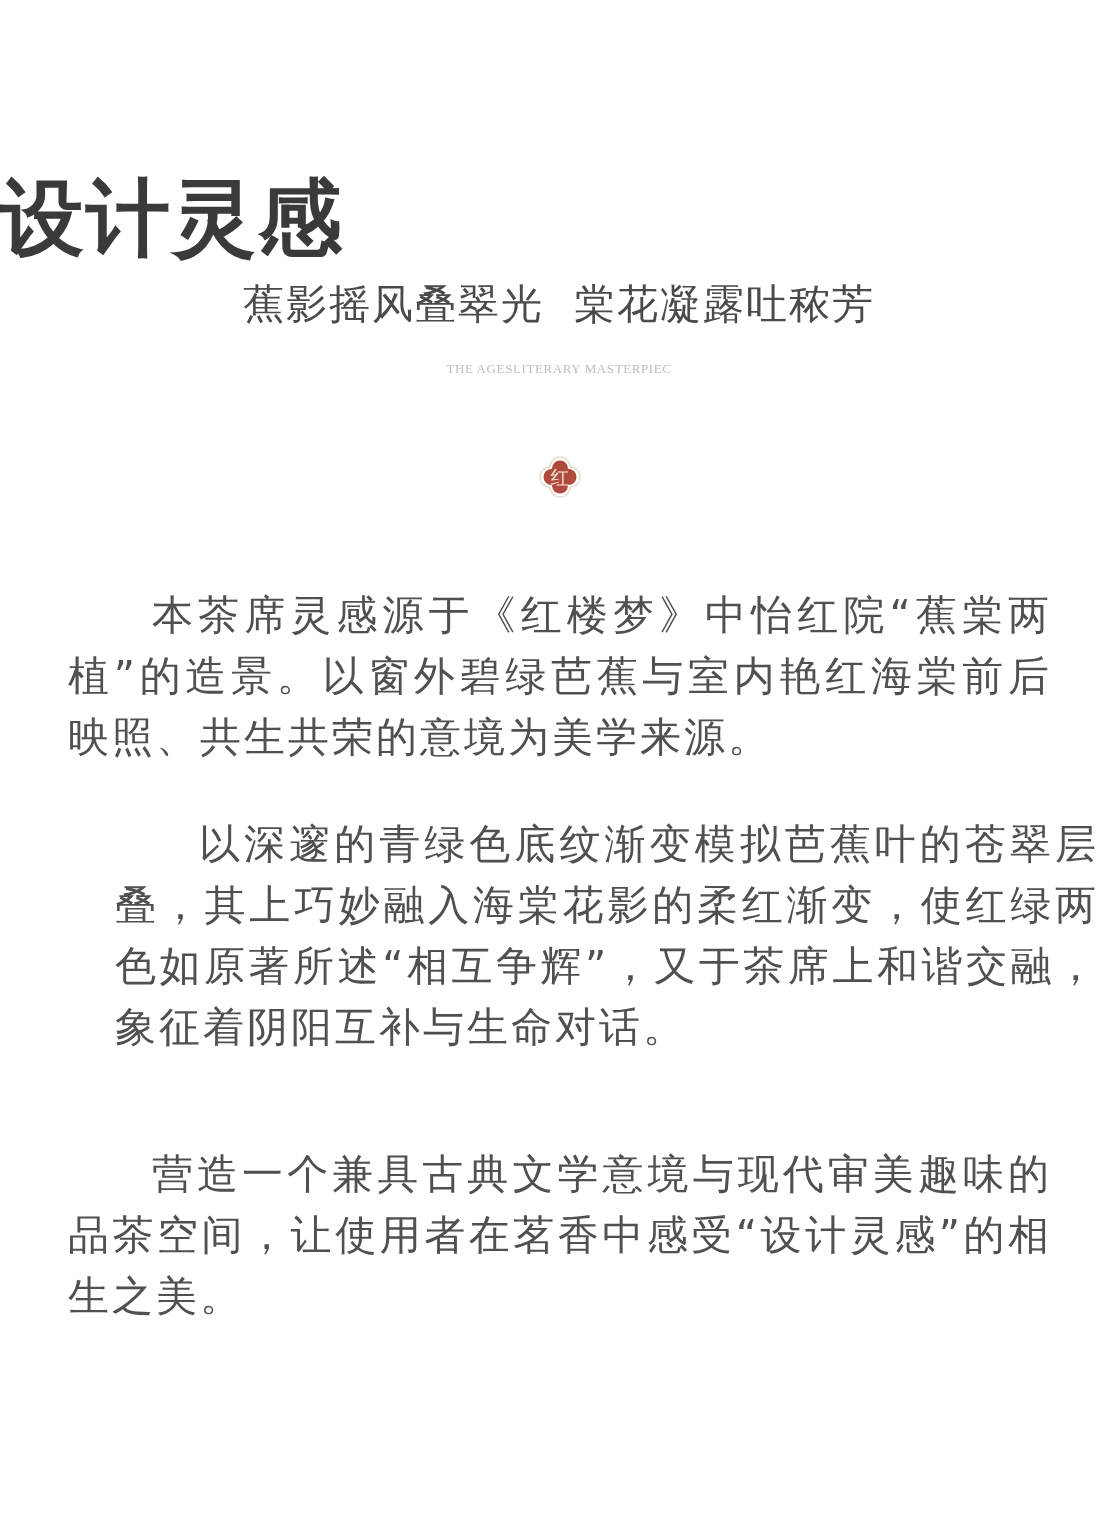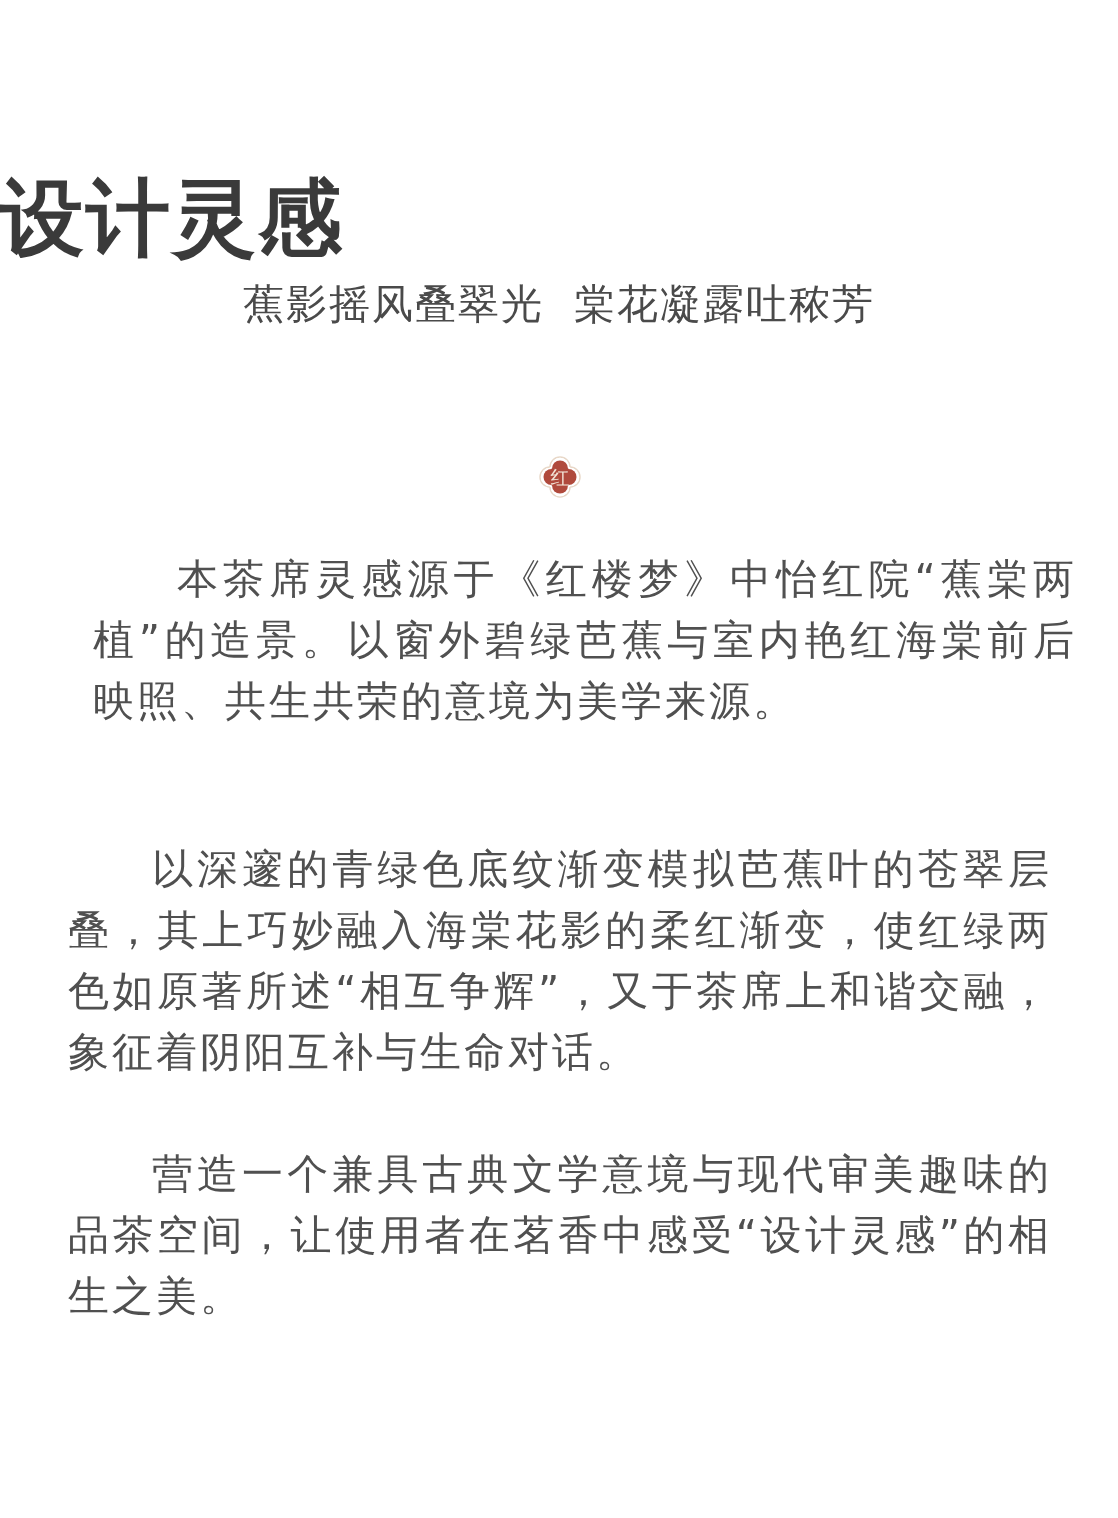--- a/index.html
+++ b/index.html
@@ -80,34 +80,35 @@
       color: #505050;
       text-align: justify;
       text-align-last: left;
       letter-spacing: 3px;
       font-family: "DejaVu Sans", "Liberation Sans", sans-serif;
     }
     .body-text p {
       margin: 0;
       text-indent: 84px;
     }
-    .para-1 { top: 549px; margin-left: 25px; }
-    .para-2 { top: 839px; }
+    .para-1 { top: 585px; }
+    .para-2 { top: 814px; margin-left: 47px; }
     .para-3 { top: 1144px; }
   </style>
 </head>
 <body>
 
 <h1 class="title">设计灵感</h1>
 
 <div class="subtitle">
   <span>蕉影摇风叠翠光</span><span class="gap"></span><span>棠花凝露吐秾芳</span>
 </div>
 
 <div class="en-caption">
+  <div>THE AGESLITERARY MASTERPIEC</div>
 </div>
 
 <div class="badge">
   <span>
     <svg width="42" height="42" viewBox="0 0 42 42">
       <g fill="#ffffff" stroke="#e8d8c8" stroke-width="1.5">
         <circle cx="21" cy="11" r="10"></circle>
         <circle cx="21" cy="31" r="10"></circle>
         <circle cx="11" cy="21" r="10"></circle>
         <circle cx="31" cy="21" r="10"></circle>

